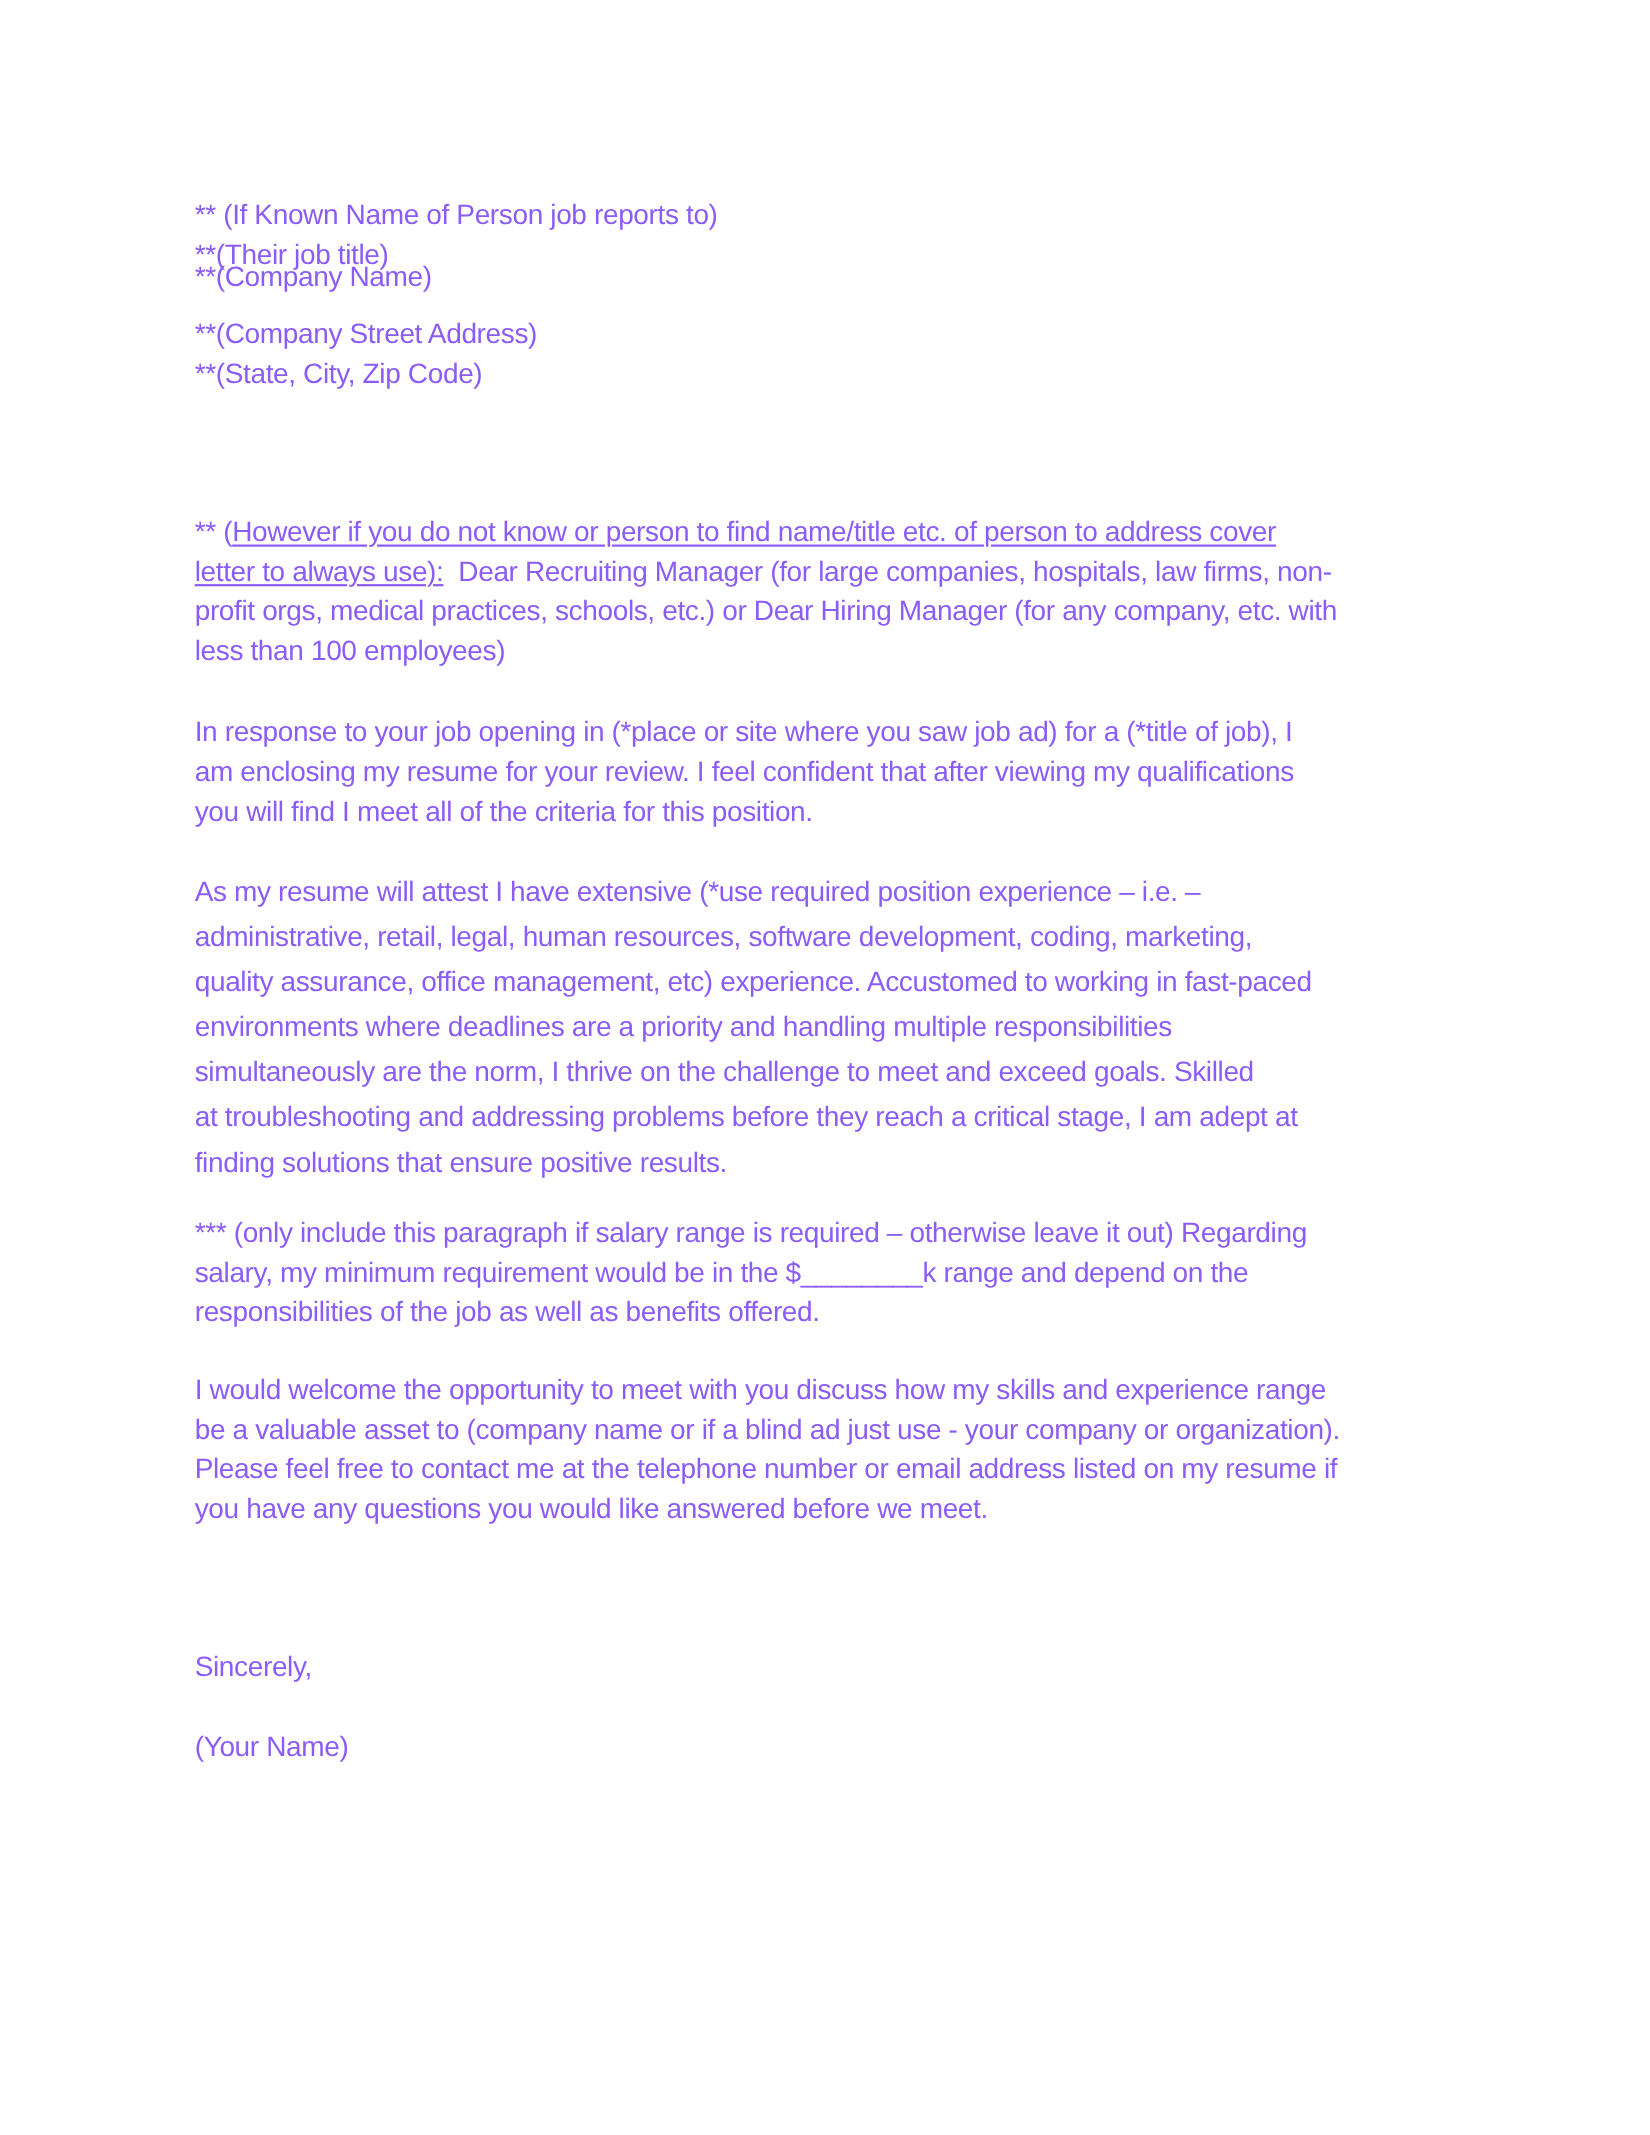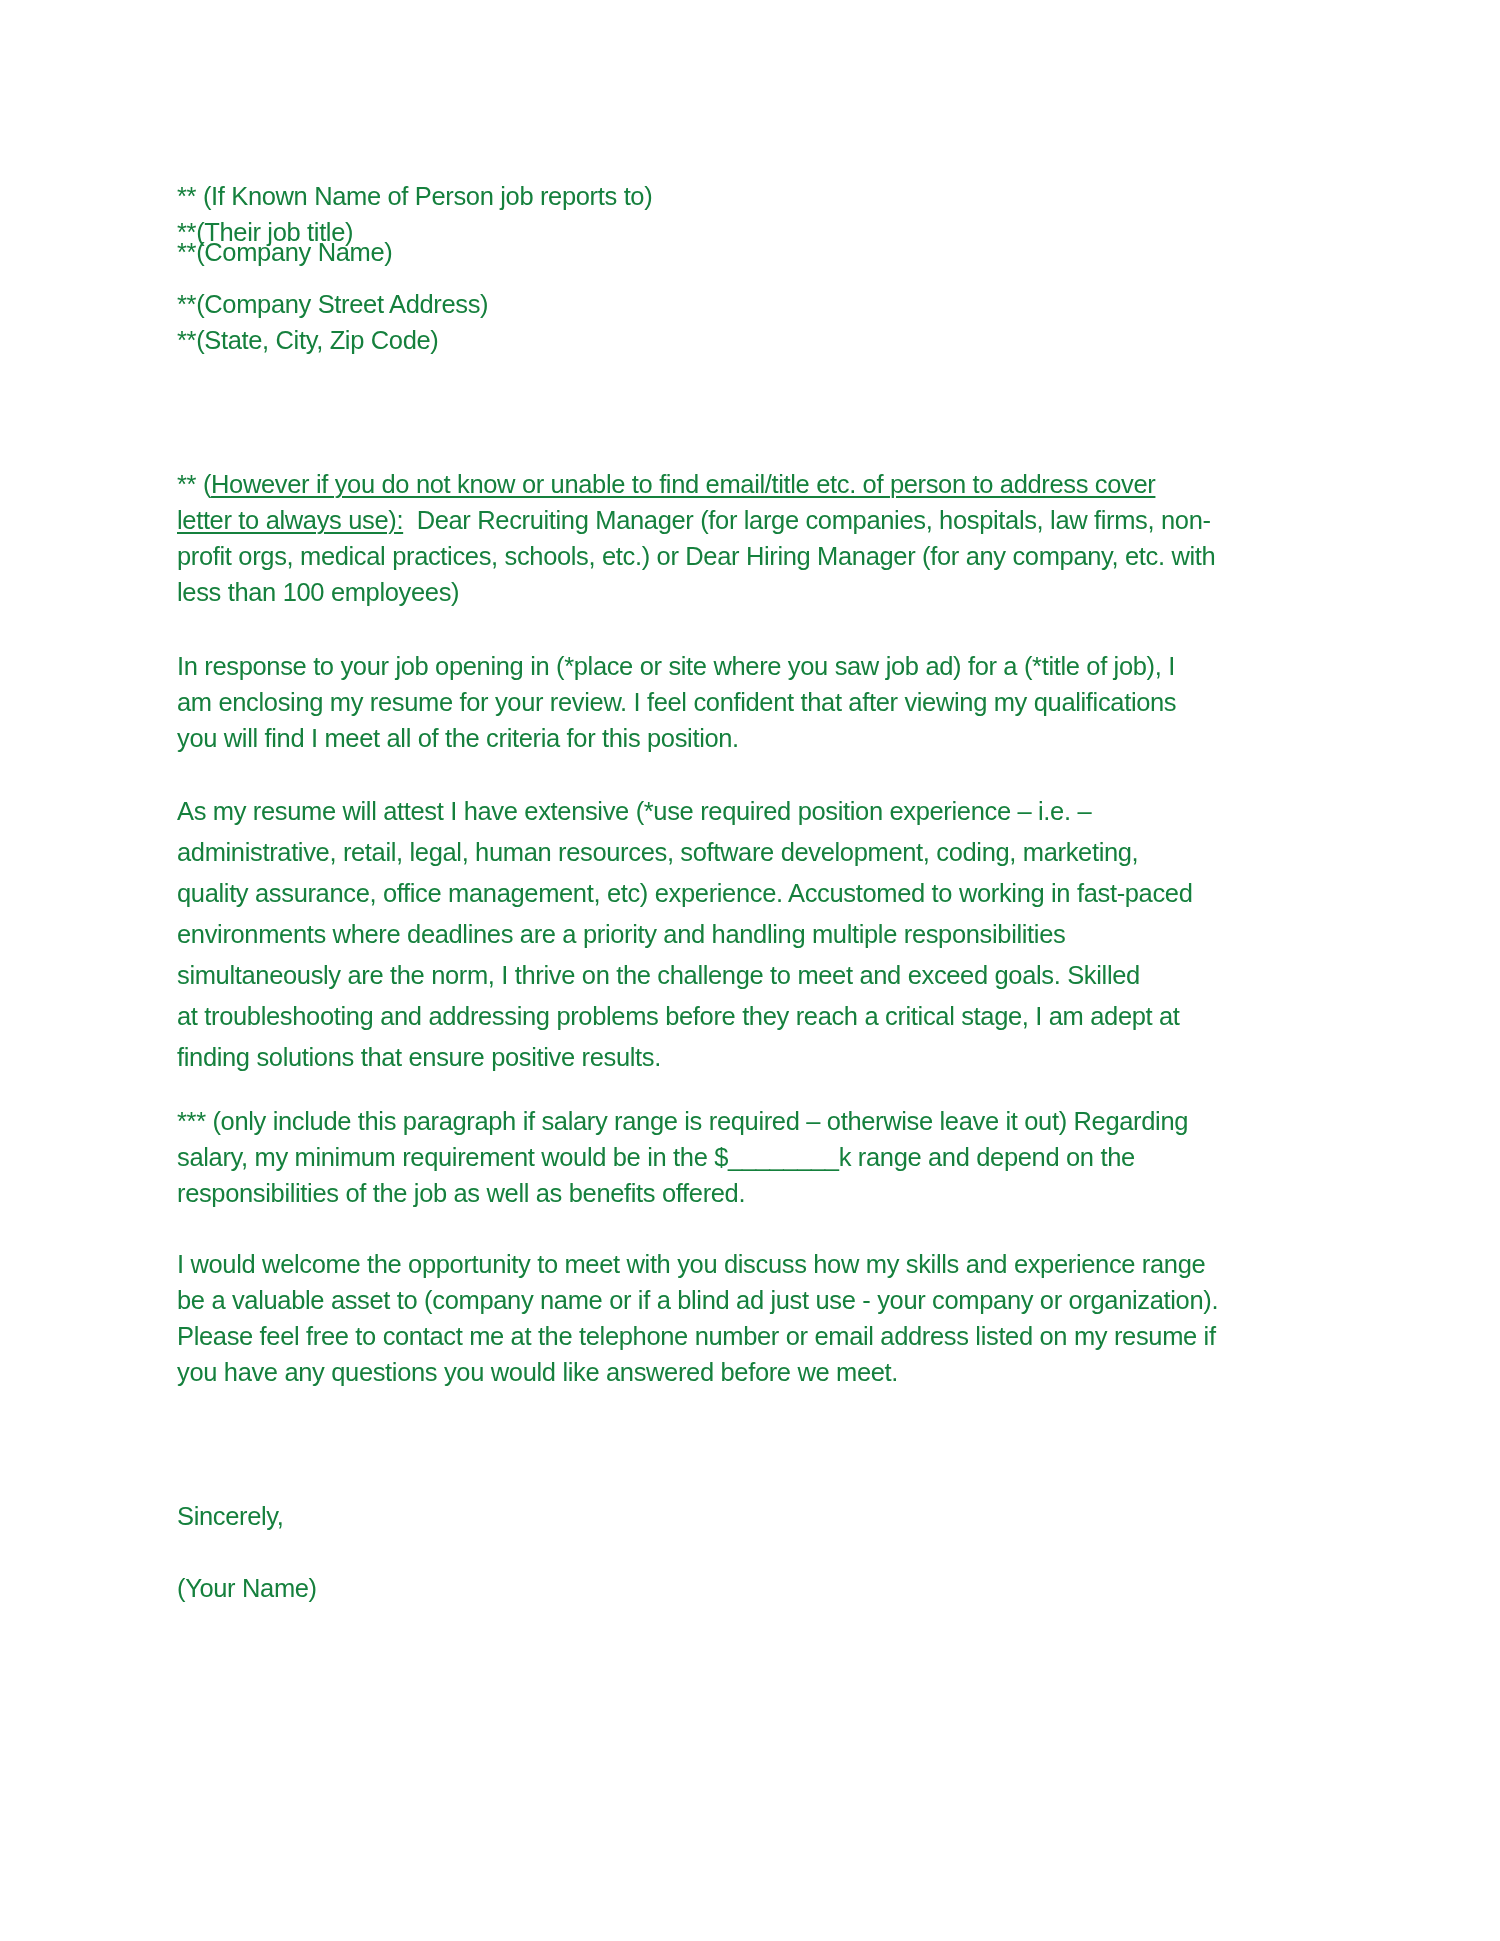--- a/index.html
+++ b/index.html
@@ -5,41 +5,41 @@
   html, body { margin: 0; padding: 0; background: #ffffff; }
   body { width: 1500px; height: 1941px; position: relative; overflow: hidden; }
   .page { position: absolute; left: 0; top: 0; width: 1500px; height: 1941px; background: #ffffff; }
   .line {
     position: absolute;
     left: 177px;
     white-space: pre;
     font-family: "Liberation Sans", "DejaVu Sans", sans-serif;
     font-size: 25.5px;
     line-height: 32px;
-    color: #15803d;
+    color: #8b5cf6;
     letter-spacing: -0.35px;
   }
   .u { text-decoration: underline; text-decoration-thickness: 2px; text-underline-offset: 3px; }
 </style>
 </head>
 <body>
 
 <div class="page">
 
   <div>
     <div class="line" style="top:180px">** (If Known Name of Person job reports to)</div>
     <div class="line" style="top:216px">**(Their job title)</div>
     <div class="line" style="top:236px">**(Company Name)</div>
     <div class="line" style="top:288px">**(Company Street Address)</div>
     <div class="line" style="top:324px">**(State, City, Zip Code)</div>
   </div>
 
 
   <div>
-    <div class="line" style="top:468px"><span>** (</span><span class="u">However if you do not know or unable to find email/title etc. of person to address cover</span></div>
+    <div class="line" style="top:468px"><span>** (</span><span class="u">However if you do not know or person to find name/title etc. of person to address cover</span></div>
     <div class="line" style="top:504px"><span class="u">letter to always use):</span><span>  Dear Recruiting Manager (for large companies, hospitals, law firms, non-</span></div>
     <div class="line" style="top:540px">profit orgs, medical practices, schools, etc.) or Dear Hiring Manager (for any company, etc. with</div>
     <div class="line" style="top:576px">less than 100 employees)</div>
   </div>
 
   <div>
     <div class="line" style="top:650px">In response to your job opening in (*place or site where you saw job ad) for a (*title of job), I</div>
     <div class="line" style="top:686px">am enclosing my resume for your review. I feel confident that after viewing my qualifications</div>
     <div class="line" style="top:722px">you will find I meet all of the criteria for this position.</div>
   </div>

